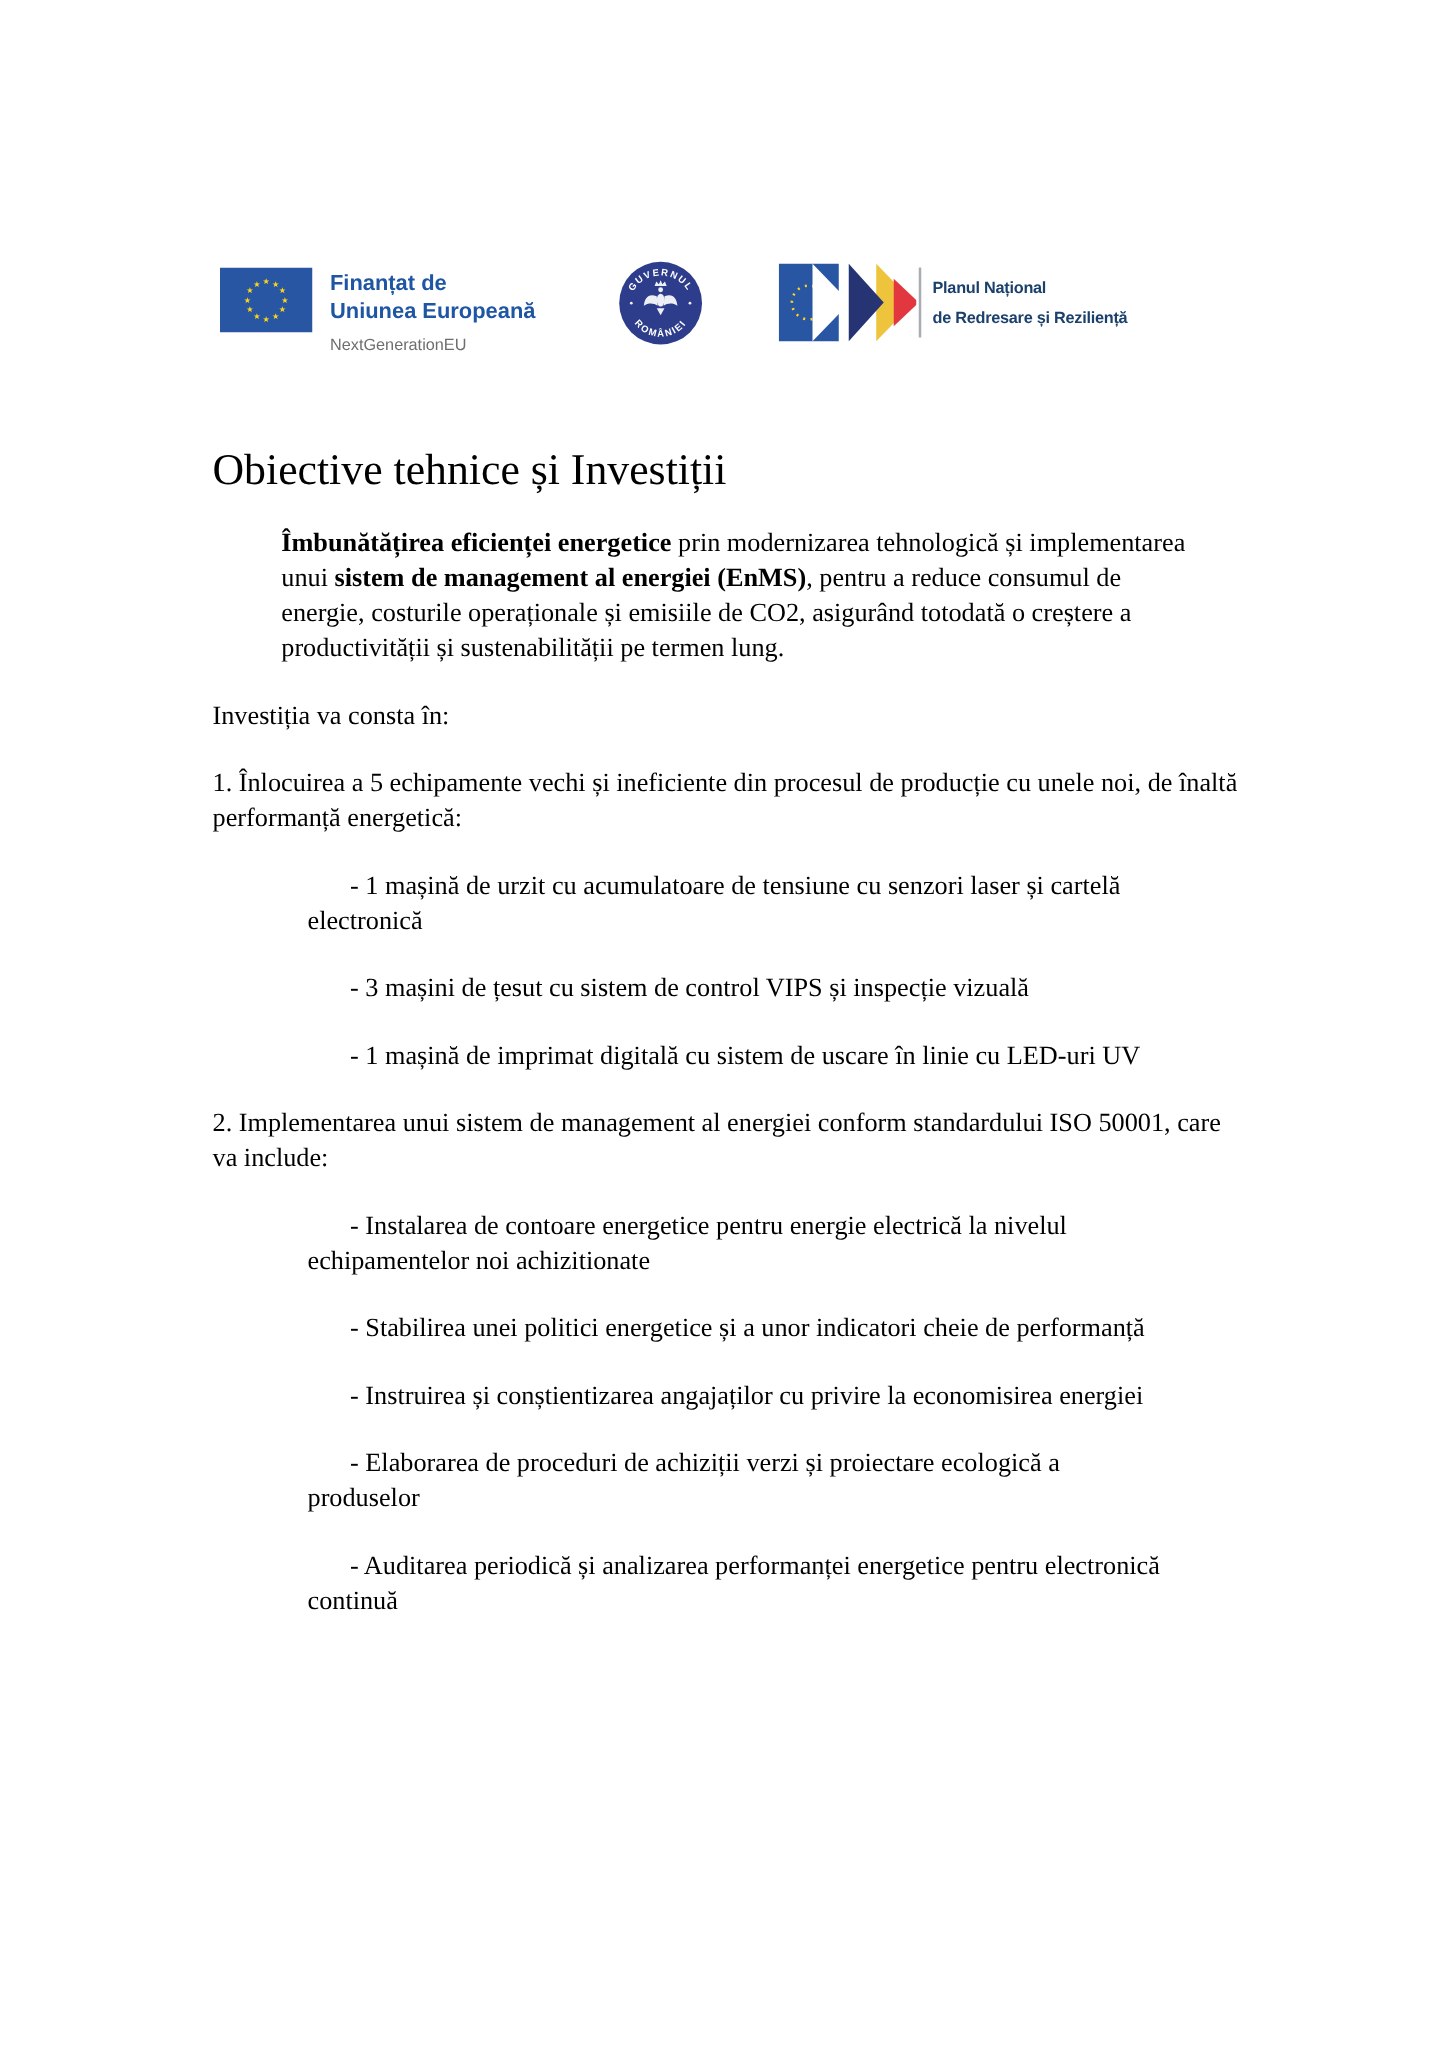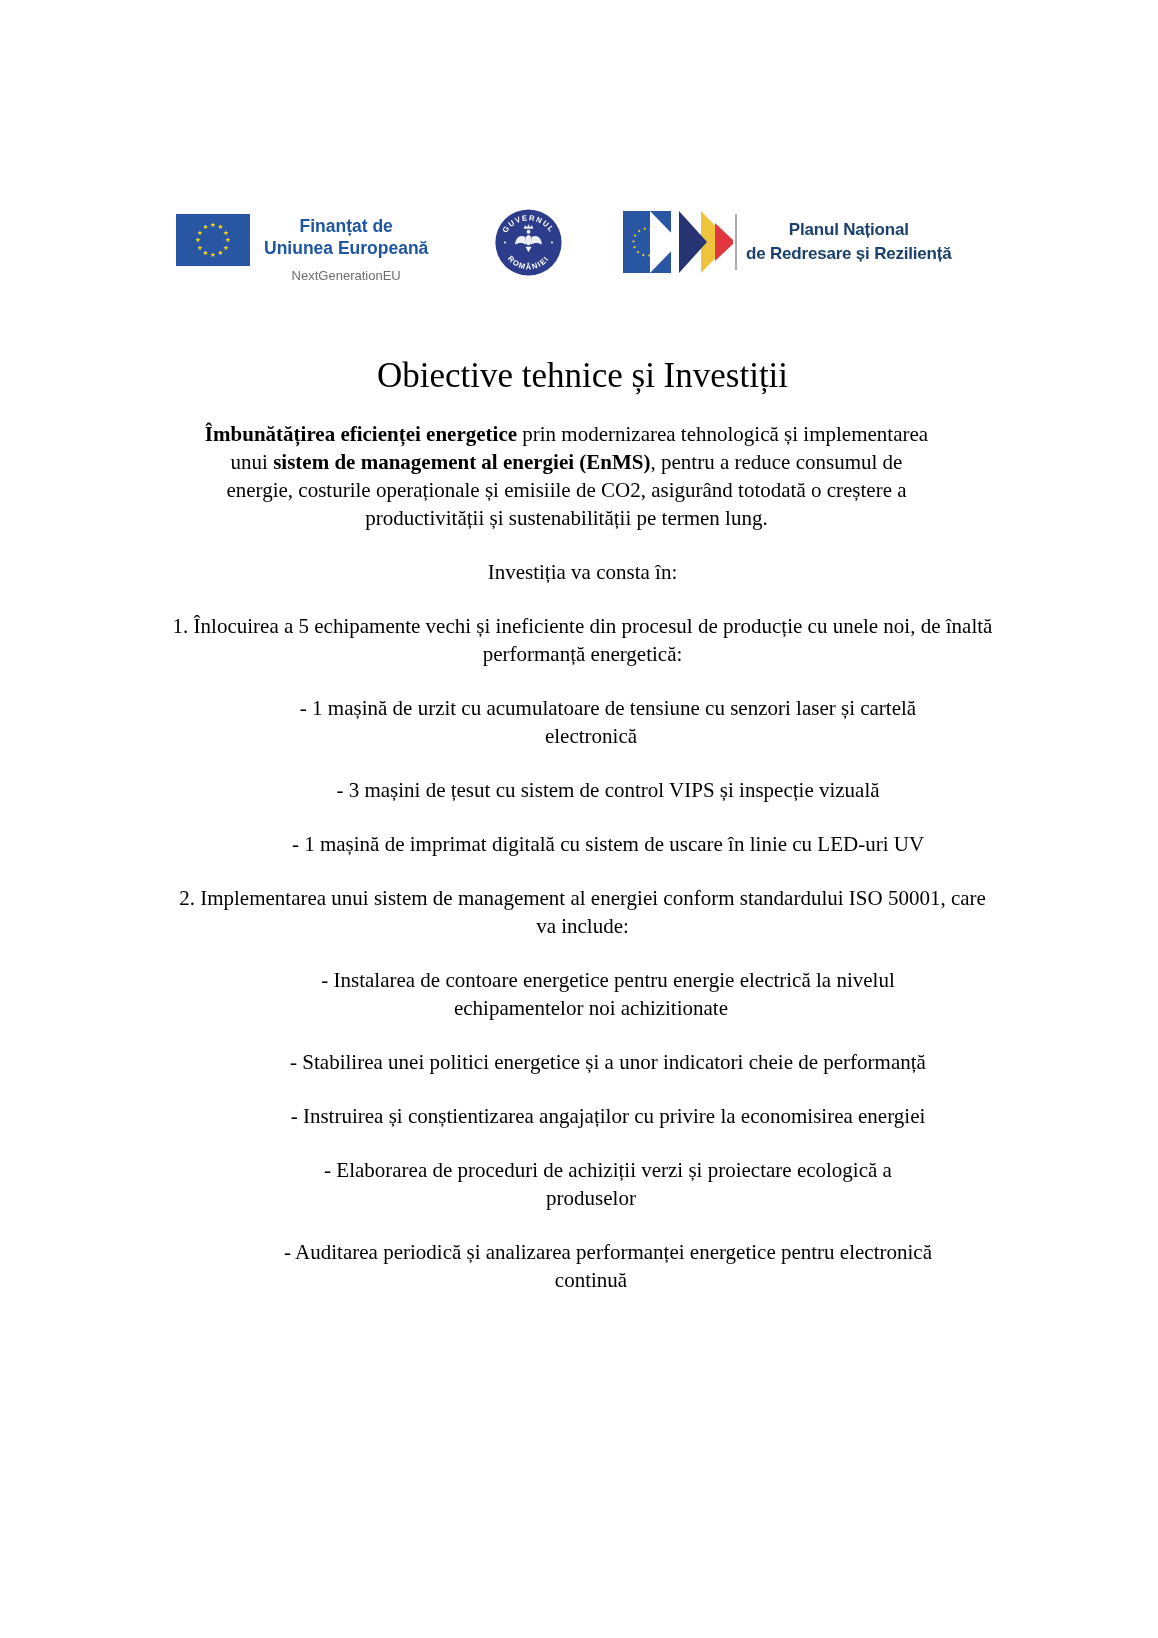--- a/index.html
+++ b/index.html
@@ -1,48 +1,48 @@
 <!DOCTYPE html>
 <html><head>
 <meta charset="utf-8">
 <style>
   html,body{margin:0;padding:0;}
   body{
     width:1158px;height:1638px;background:#ffffff;position:relative;
     font-family:"Liberation Serif",serif;color:#000;
     -webkit-font-smoothing:antialiased;
   }
-  .page{position:absolute;inset:0;background:#fff;overflow:hidden;text-align:center;}
+  .page{position:absolute;inset:0;background:#fff;overflow:hidden;}
 
   
   .logos{position:absolute;top:0;left:0;width:100%;height:300px;}
   .eu-logo{position:absolute;left:176px;top:214px;display:flex;}
   .eu-flag{width:74px;height:52px;flex:0 0 auto;}
   .eu-text{margin-left:14px;font-family:"Liberation Sans",sans-serif;padding-top:1px;}
   .eu-text .b{font-weight:bold;color:#1f56a4;font-size:17.5px;line-height:22px;}
   .eu-text .g{color:#6e6e6e;font-size:13px;line-height:22px;margin-top:6px;}
 
   .gov-seal{position:absolute;left:494px;top:208px;width:69px;height:69px;}
 
   .pnrr{position:absolute;left:623px;top:210px;display:flex;align-items:center;}
   .pnrr-arrows{width:110px;height:64px;flex:0 0 auto;}
   .pnrr-sep{width:2px;height:56px;background:#a9adb3;margin-left:2px;margin-right:9px;}
   .pnrr-text{
     font-family:"Liberation Sans",sans-serif;font-weight:bold;color:#1a406b;
-    font-size:17px;line-height:24px;letter-spacing:-0.2px;white-space:nowrap;
+    font-size:13px;line-height:24px;letter-spacing:-0.2px;white-space:nowrap;
   }
 
   
   .doc{position:absolute;left:170px;top:355px;width:825px;}
   h1.title{
     font-size:35px;line-height:42px;font-weight:normal;margin:0 0 23px 0;
     letter-spacing:0;
   }
   .doc p{font-size:21px;line-height:28px;margin:0 0 26px 0;}
-  .doc p.objective{margin-left:29px;width:735px;}
+  .doc p.objective{margin-left:55px;width:735px;}
   .doc p.bold-head{font-weight:normal;}
   .doc p.bullet{margin-left:76px;width:690px;text-indent:34px;}
 </style>
 </head>
 <body>
 
 <div class="page">
 
   <div class="logos">
 

